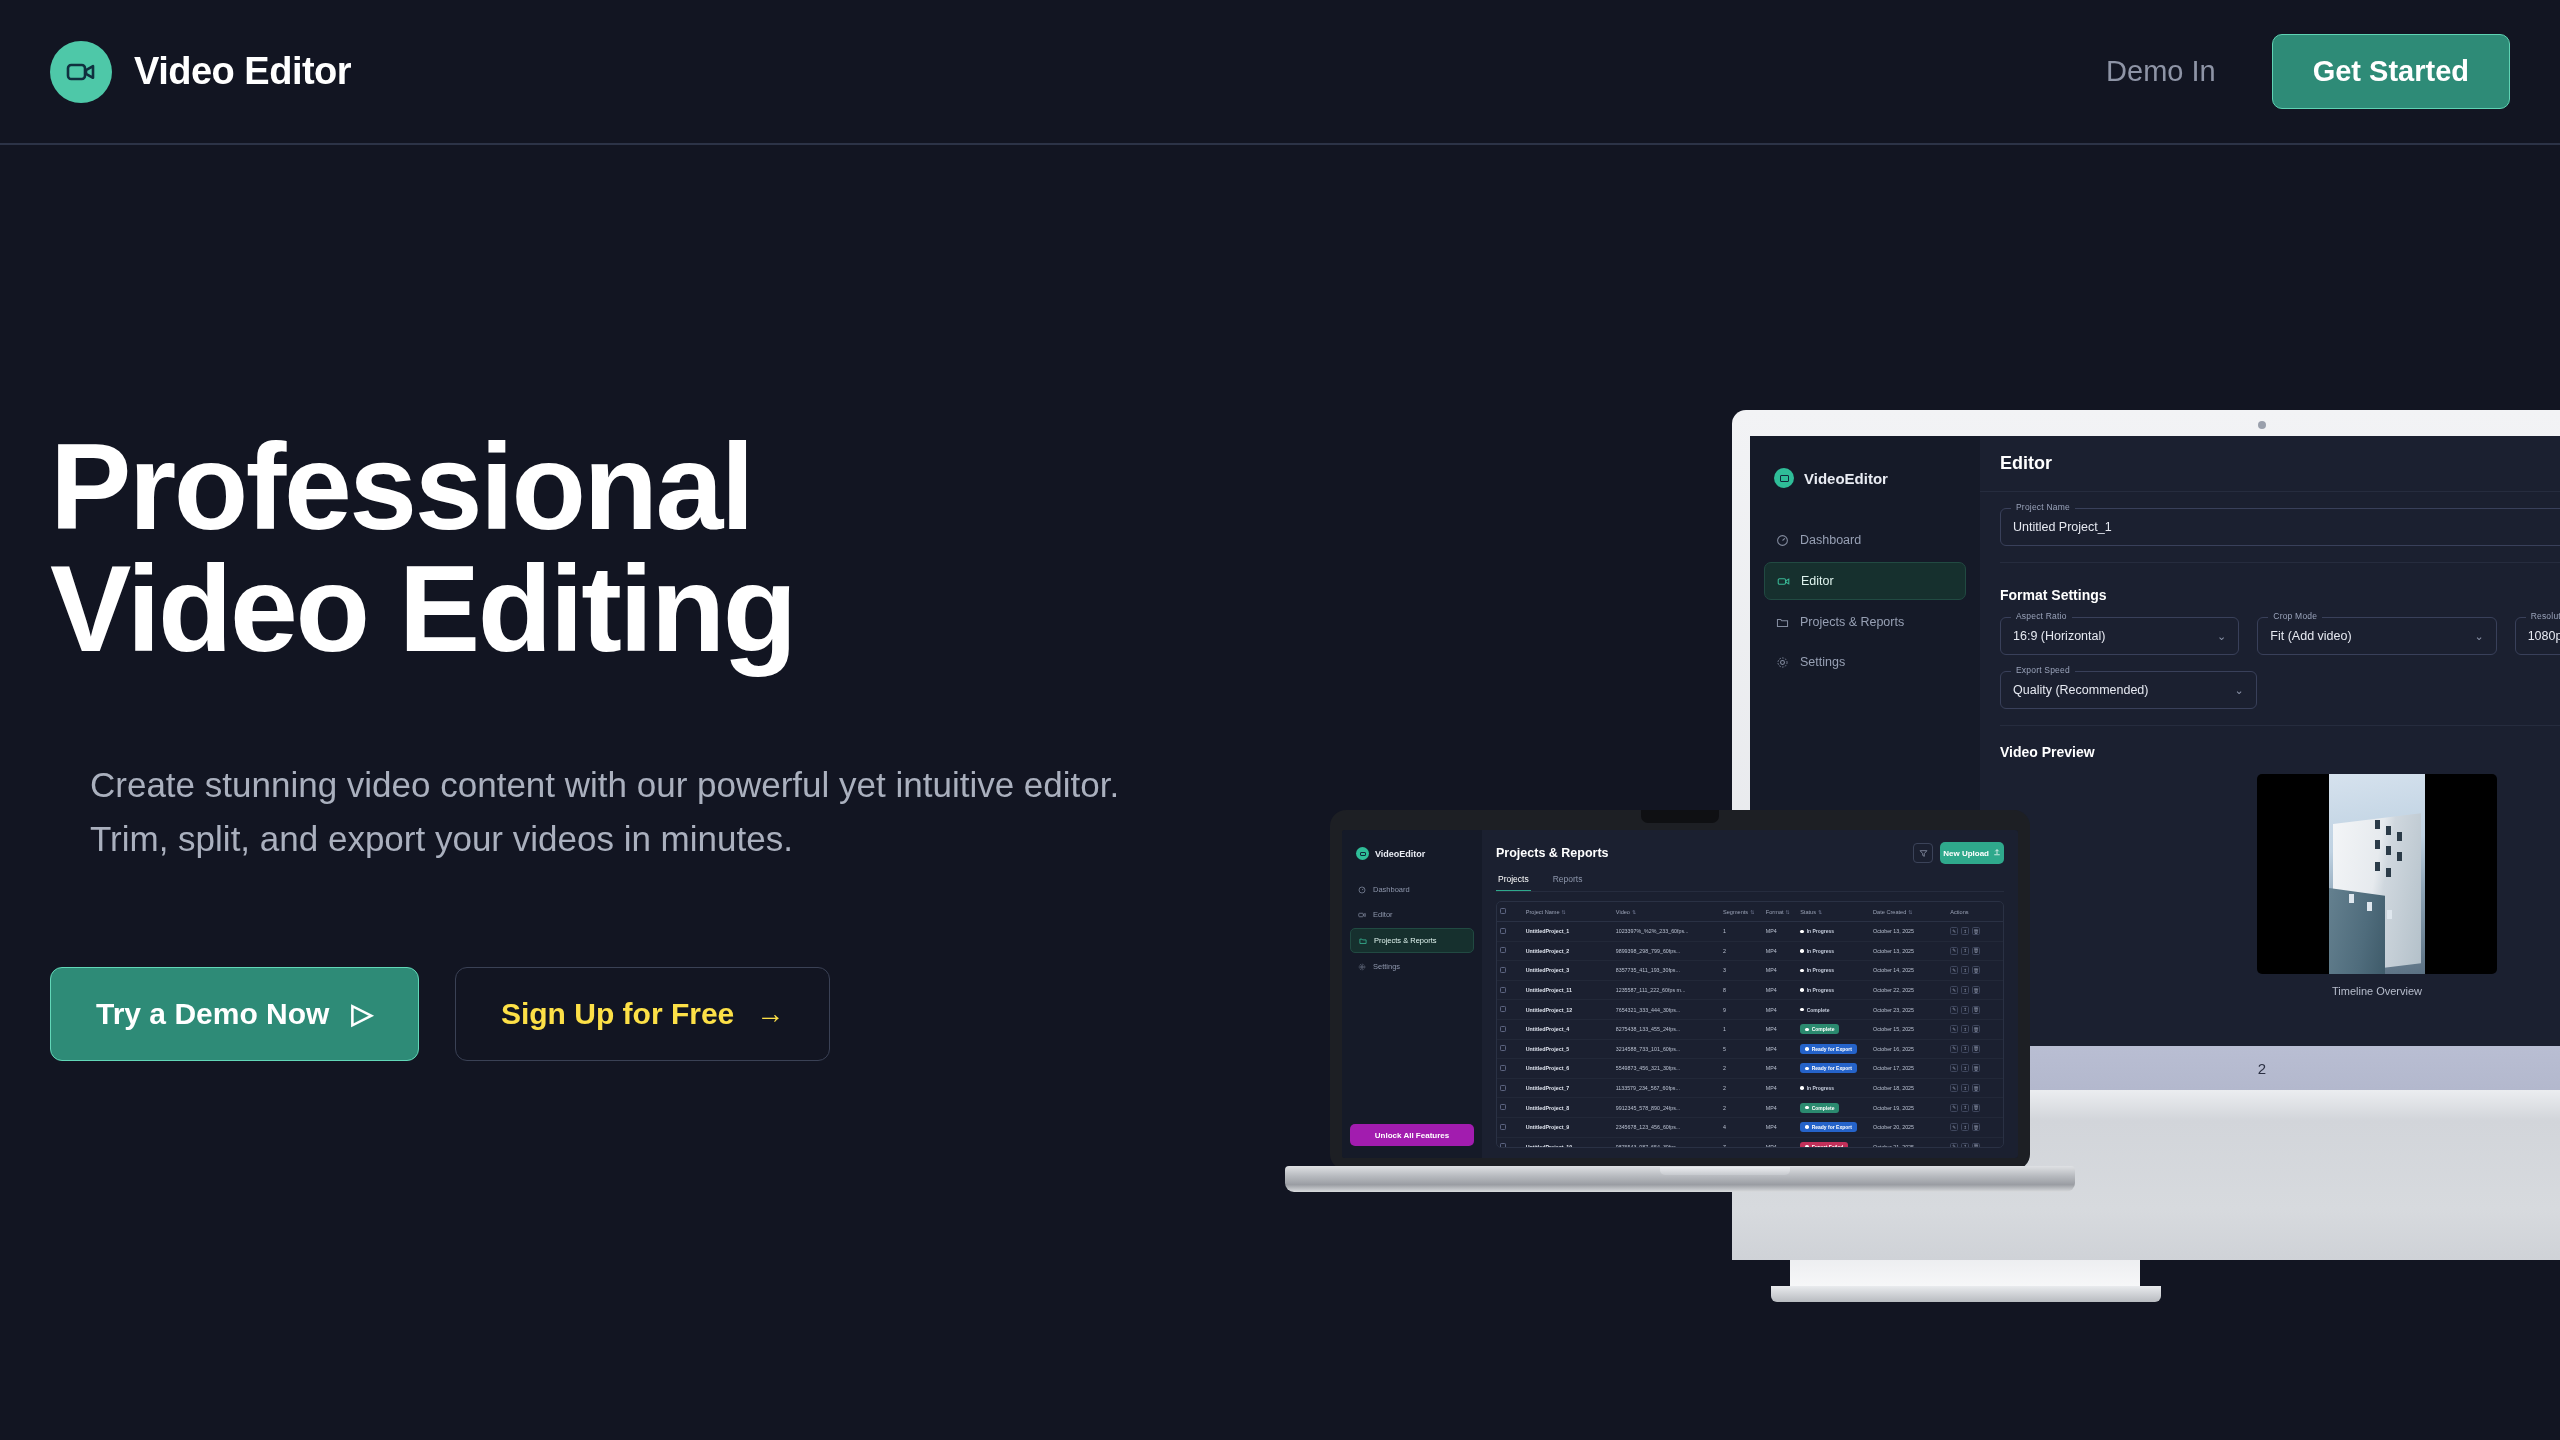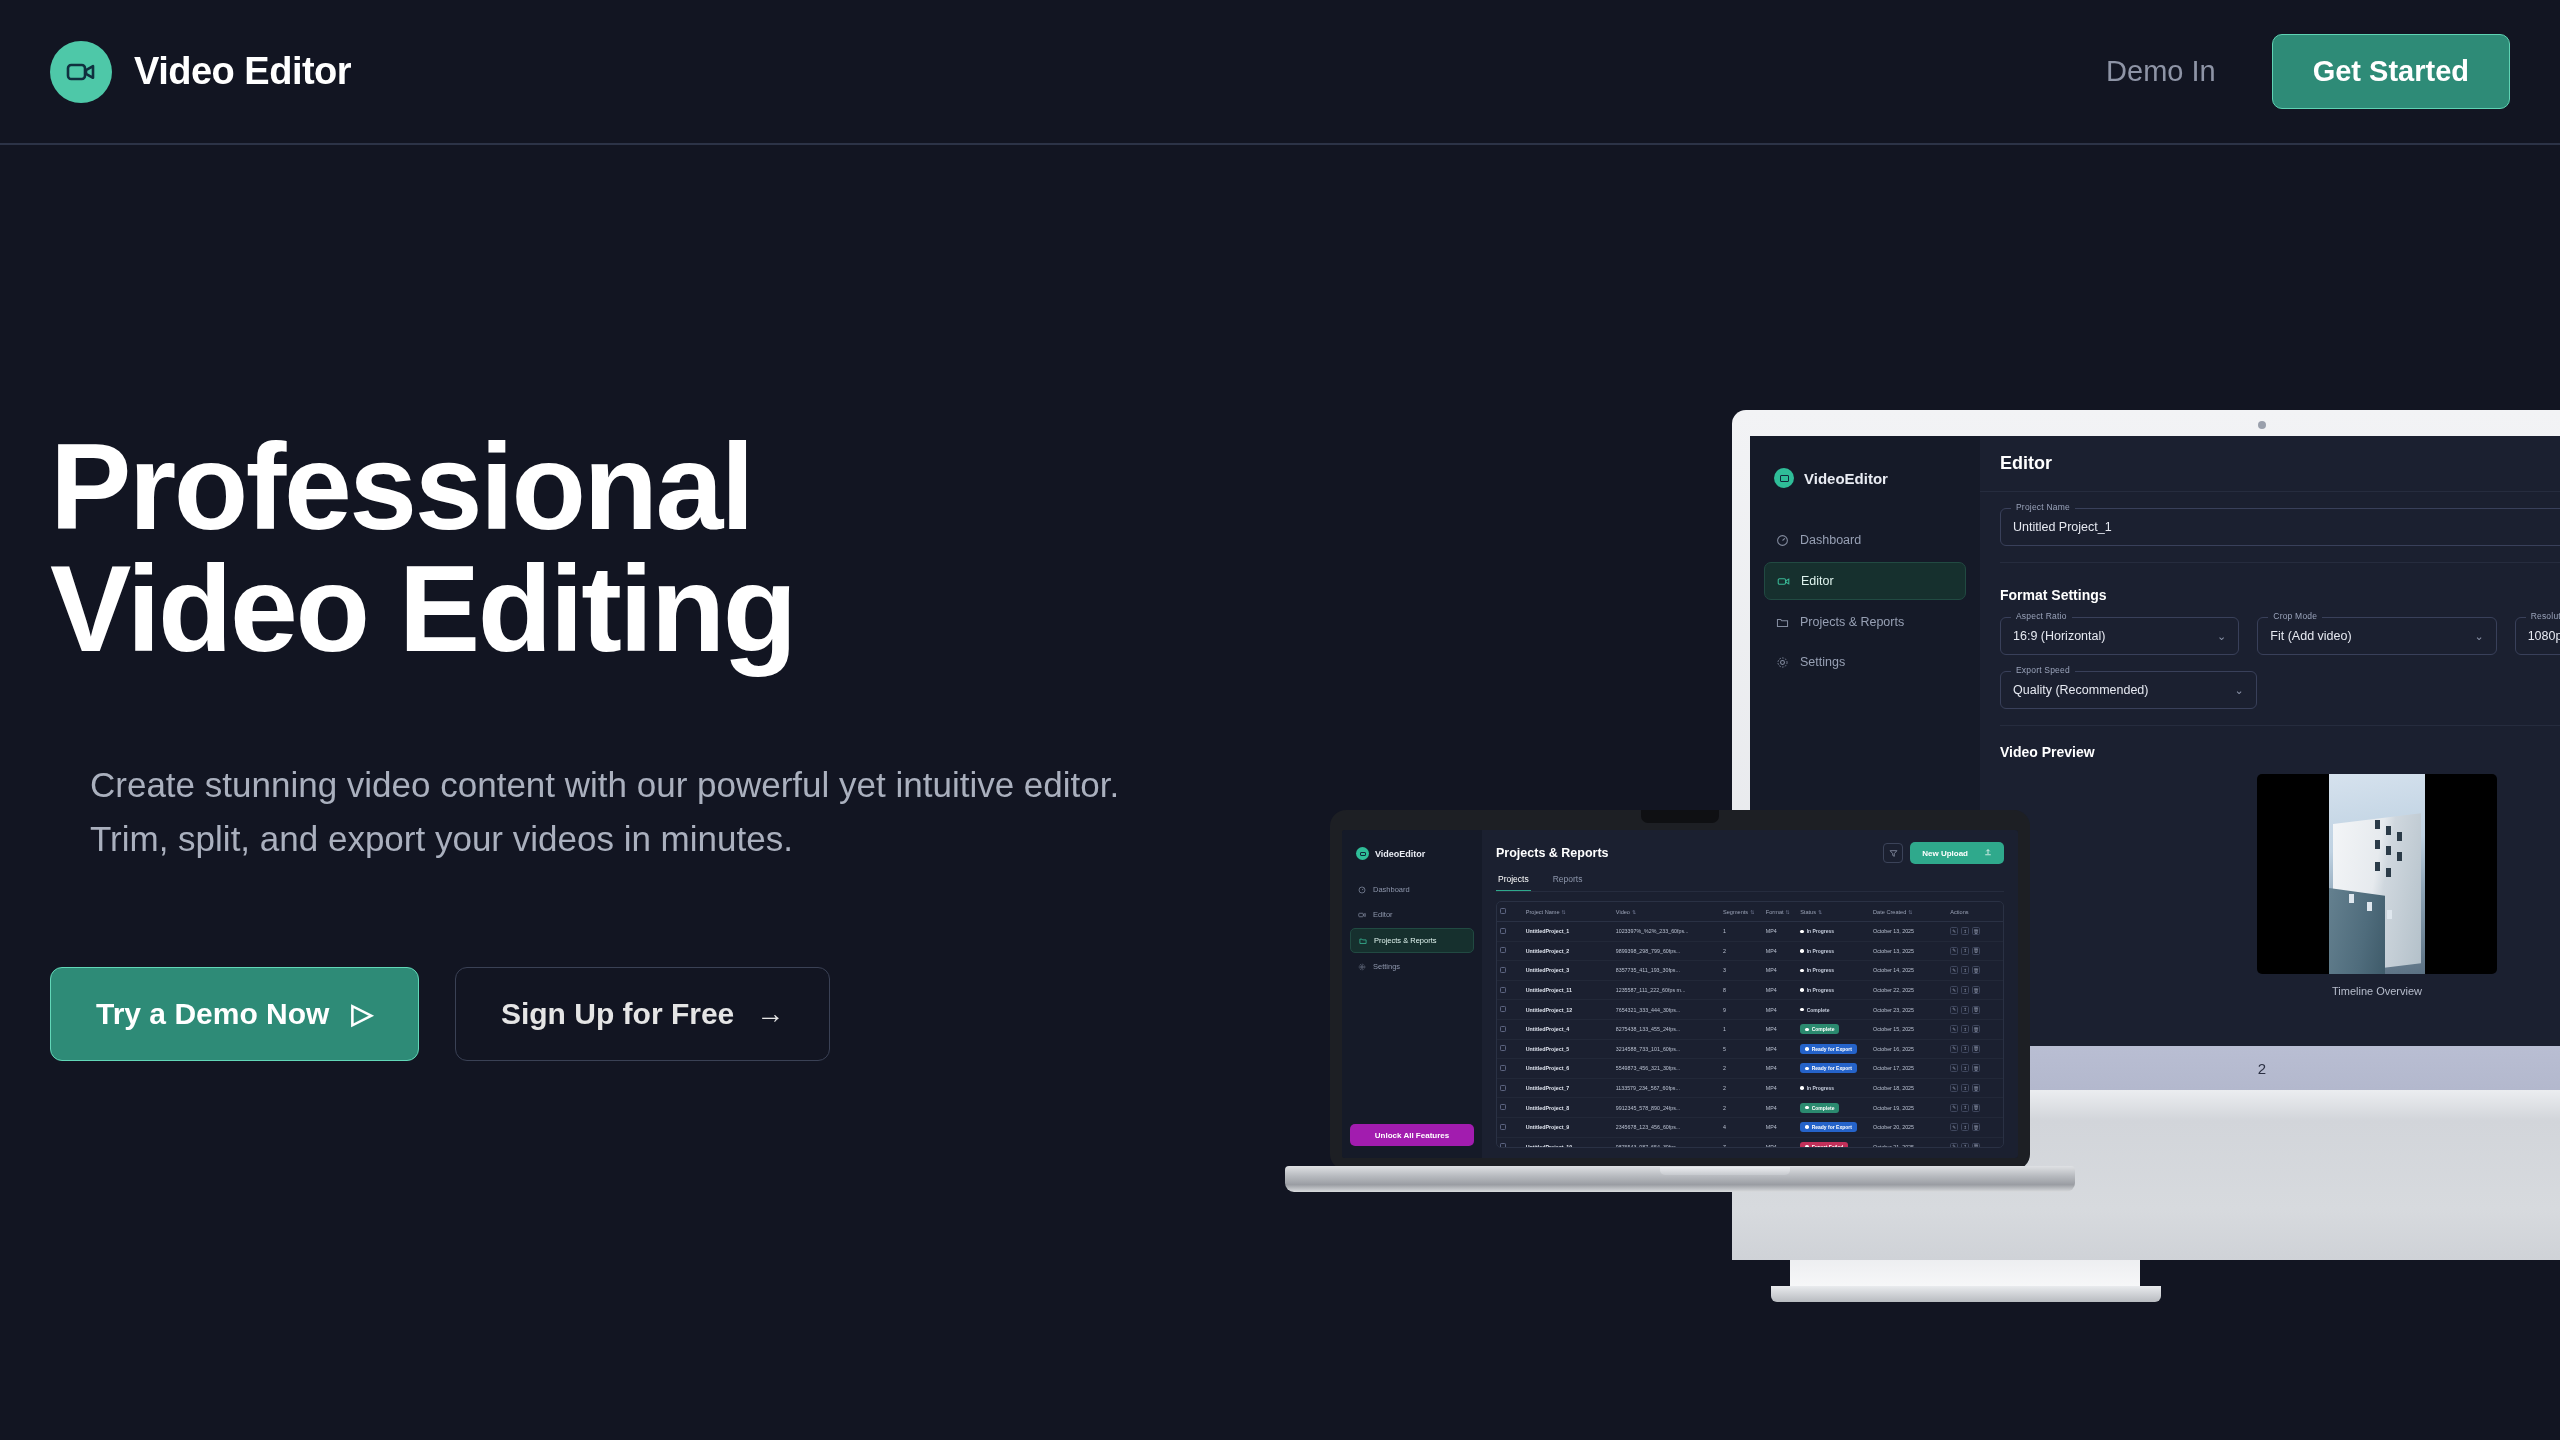--- a/index.html
+++ b/index.html
@@ -46,21 +46,21 @@
     max-width: 1100px;
     margin-left: 40px;
   }
   .hero-btns { margin-top: 100px; display: flex; gap: 36px; }
   .btn {
     display: inline-flex; align-items: center; gap: 22px;
     font-size: 30px; font-weight: bold; border-radius: 12px;
     padding: 29px 45px; cursor: pointer; white-space: nowrap;
   }
   .btn-demo { background: #2e8b77; color: #fff; border: 1.5px solid #62d7b8; }
-  .btn-signup { background: transparent; color: #e5e5e5; border: 1.5px solid #3a4155; text-align: center; }
+  .btn-signup { background: transparent; color: #fde047; border: 1.5px solid #3a4155; text-align: center; }
   .btn .ico { font-size: 28px; line-height: 1; }
 
   
   .mockup { position: absolute; left: 1330px; top: 380px; width: 1240px; height: 860px; }
 
   
   .monitor { position: absolute; left: 402px; top: 30px; width: 1060px; height: 680px; }
   .monitor-bezel {
     position: absolute; inset: 0;
     background: linear-gradient(180deg,#f2f3f5 0%, #e3e5e9 100%);
@@ -203,21 +203,21 @@
     background: #a21caf; border-radius: 5px; color: #fff; font-size: 8px; font-weight: bold;
     display: flex; align-items: center; justify-content: center;
   }
   .pr-main { flex: 1; background: #1b2030; padding: 12px 14px 10px 14px; display: flex; flex-direction: column; }
   .pr-head { display: flex; align-items: center; justify-content: space-between; }
   .pr-title { color: #fff; font-size: 12.5px; font-weight: bold; }
   .pr-head-right { display: flex; align-items: center; gap: 7px; }
   .filter-btn { width: 20px; height: 20px; border: 1px solid #3b4359; border-radius: 4px;
      display:flex;align-items:center;justify-content:center;}
   .new-upload { background: #2fa98c; color: #fff; font-size: 8px; font-weight: bold;
-     padding: 6px 12px; border-radius: 5px; display: flex; align-items: center; gap: 16px;}
+     padding: 6px 3px; border-radius: 5px; display: flex; align-items: center; gap: 4px;}
   .pr-tabs { display: flex; gap: 20px; margin: 10px 0 0 0; border-bottom: 1px solid #262c3e; }
   .pr-tab { font-size: 8.5px; color: #8d96ab; padding: 0 2px 6px 2px; }
   .pr-tab.active { color: #fff; border-bottom: 1.5px solid #2fa98c; }
   .tbl { margin-top: 9px; border: 1px solid #2a3144; border-radius: 5px; overflow: hidden; flex:1; }
   table { width: 100%; border-collapse: collapse; table-layout: fixed; }
   thead th {
     font-size: 5.6px; color: #99a1b5; font-weight: normal; text-align: left;
     padding: 6px 3px; border-bottom: 1px solid #2a3144; white-space: nowrap;
   }
   tbody td { font-size: 5.3px; color: #b9c0d0; padding: 4.3px 3px; white-space: nowrap;

